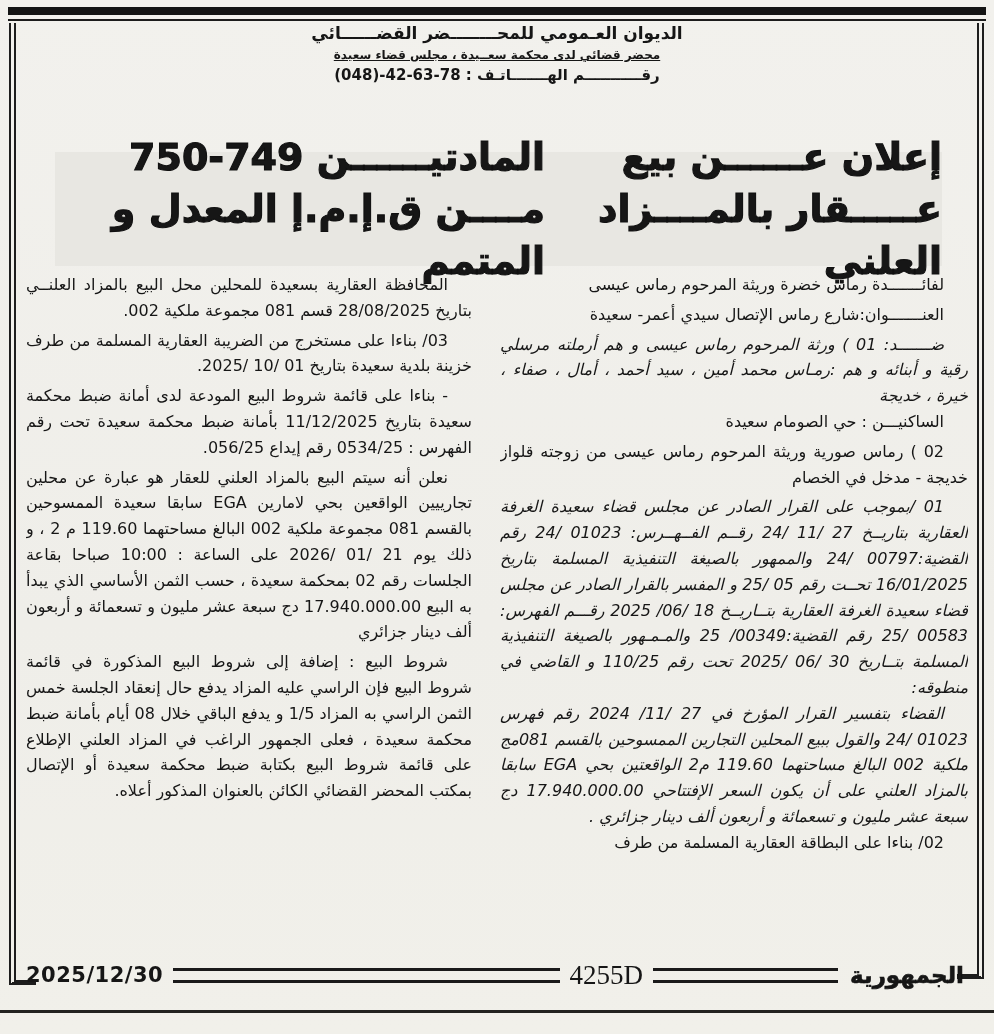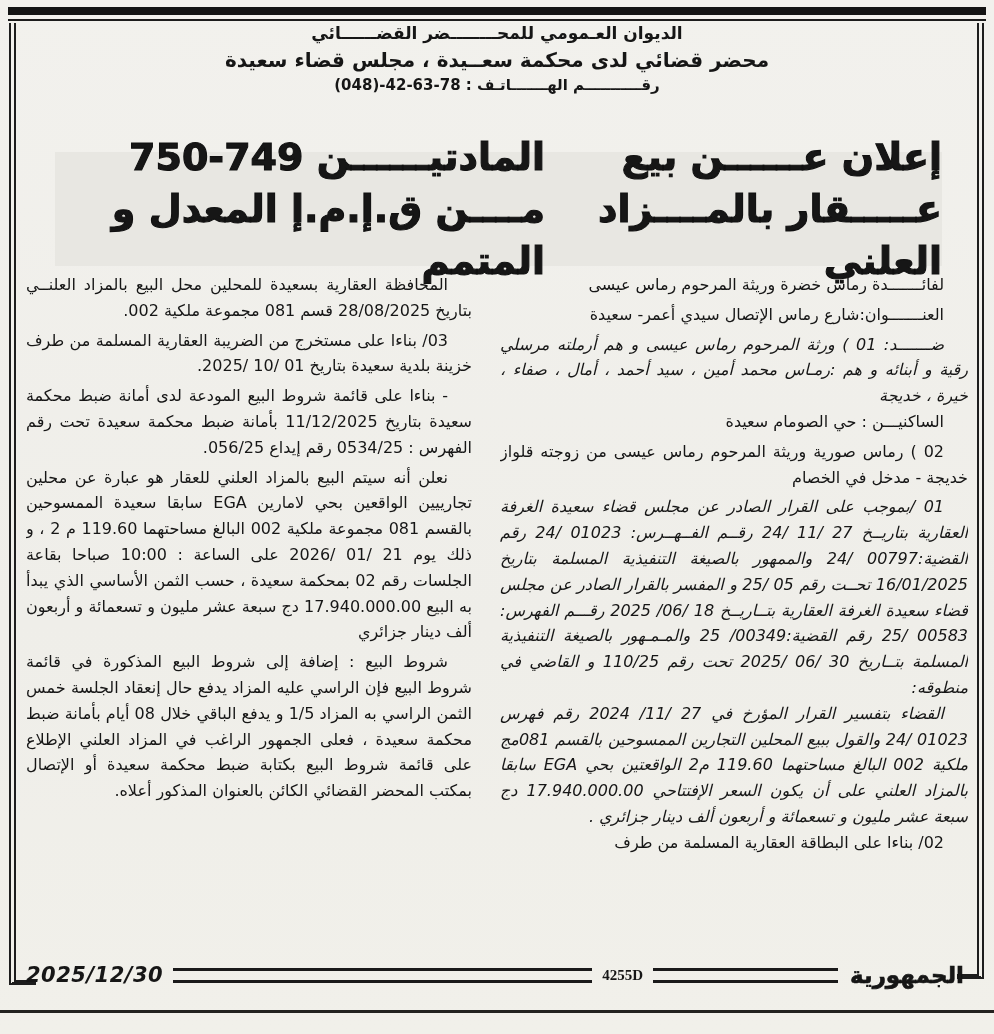--- a/index.html
+++ b/index.html
@@ -19,21 +19,21 @@
   .side-border.left{left:9px;}
   .side-border.right{right:10px;}
   .corner-foot{position:absolute;width:20px;height:30px;}
   .corner-foot.left{left:9px;top:950px;border-left:7px double #1d1d1d;border-bottom:5px solid #1d1d1d;}
   .corner-foot.right{right:10px;top:944px;border-right:7px double #1d1d1d;border-bottom:5px solid #1d1d1d;}
   .bottom-separator{position:absolute;top:1010px;left:0;right:0;height:3px;background:#23221f;}
   
   .ad-header{position:absolute;top:23px;left:40px;right:40px;text-align:center;font-weight:bold;}
   .ad-header .h1{font-size:17px;letter-spacing:.2px;}
   .ad-header .h2{font-size:18px;margin-top:3px;}
-  .ad-header .h3{font-size:20px;margin-top:5px;}
+  .ad-header .h3{font-size:12px;margin-top:5px;text-decoration:underline;}
   .ad-header .h4{font-size:14.5px;margin-top:4px;}
   .ad-header .h5{font-size:15px;margin-top:4px;}
   
   .title-band{position:absolute;top:152px;left:55px;right:52px;height:114px;
     background:#e8e7e2;
     display:flex;flex-direction:row;justify-content:center;align-items:center;}
   .title-band .t{font-weight:bold;font-size:38px;line-height:52px;
     -webkit-text-stroke:1.1px #101010;letter-spacing:0;}
   
   .columns{position:absolute;top:272px;right:26px;left:26px;height:684px;
@@ -45,22 +45,22 @@
   .col p.no-gap{margin-bottom:0;font-style:italic;}
   .bailiff-sig{font-weight:bold;text-indent:0 !important;margin-top:10px !important;font-size:16.5px;}
   
   .footer-row{position:absolute;top:956px;left:26px;right:30px;height:38px;
     display:flex;align-items:center;gap:10px;}
   .newspaper-logo{font-weight:bold;font-size:23px;letter-spacing:1px;
     -webkit-text-stroke:.6px #111;white-space:nowrap;padding-left:2px;}
   .double-rule{height:9px;border-top:3px solid #1a1a1a;border-bottom:3px solid #1a1a1a;}
   .rule-a{flex:0 0 185px;}
   .rule-b{flex:1 1 auto;}
-  .footer-ref{font-family:"Liberation Serif", serif;font-weight:bold;font-size:15px;white-space:nowrap;}
-  .footer-date{font-weight:bold;font-size:21px;white-space:nowrap;letter-spacing:.5px;font-style:italic;}
+  .footer-ref{font-family:"Liberation Serif", serif;font-weight:normal;font-size:27px;white-space:nowrap;}
+  .footer-date{font-weight:bold;font-size:21px;white-space:nowrap;letter-spacing:.5px;}
   .phone-num{font-weight:bold;}
 </style>
 </head>
 <body>
 
 <div class="page">
 
   <div class="top-bar"></div>
   <div class="top-thin"></div>
   <div class="side-border left"></div>

